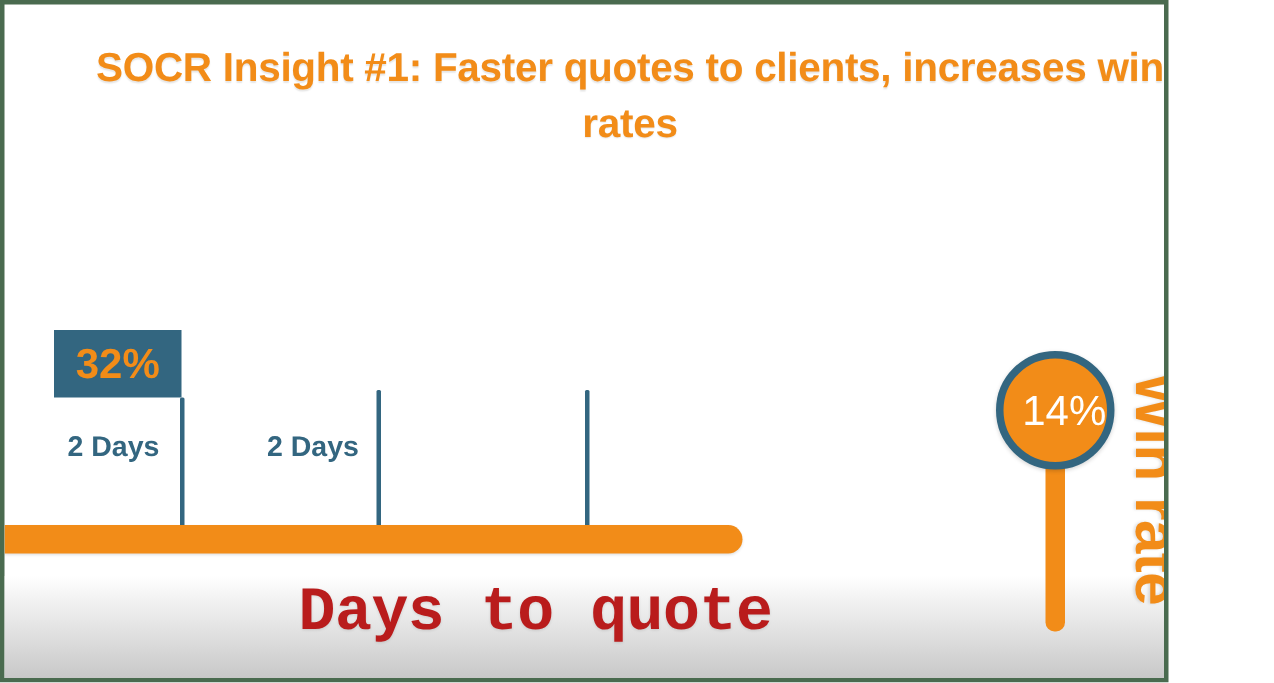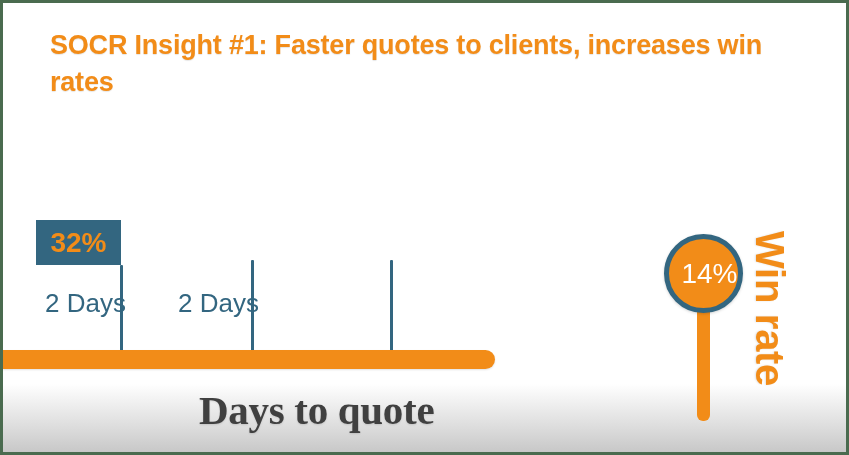--- a/index.html
+++ b/index.html
@@ -6,26 +6,27 @@
     margin: 0;
     padding: 0;
     background: #ffffff;
   }
   body {
     font-family: "Liberation Sans", sans-serif;
   }
 
   #slide {
     position: relative;
-    width: 849px;
+    width: 779px;
     height: 455px;
     box-sizing: border-box;
     border: 3px solid #4a6b4f;
     background: #ffffff;
     overflow: hidden;
+    text-align: center;
   }
 
   
   .floor-gradient {
     position: absolute;
     left: 0;
     right: 0;
     bottom: 0;
     height: 68px;
     background: linear-gradient(to bottom,
@@ -72,22 +73,22 @@
   }
   .tick-1 { left: 117px; top: 262px; height: 90px; }
   .tick-2 { left: 248px; top: 257px; height: 95px; }
   .tick-3 { left: 387px; top: 257px; height: 95px; }
 
   
   .day-label {
     position: absolute;
     color: #336680;
     font-family: "Liberation Sans Narrow", "Liberation Sans", sans-serif;
-    font-size: 26px;
-    font-weight: normal;
+    font-size: 19px;
+    font-weight: bold;
     white-space: nowrap;
   }
   .day-1 { left: 42px;  top: 285px; }
   .day-2 { left: 175px; top: 285px; }
   .day-3 { left: 300px; top: 285px; }
 
   
   .flag {
     position: absolute;
     left: 33px;
@@ -105,22 +106,22 @@
     font-size: 28px;
     font-weight: bold;
     line-height: 1;
   }
 
   
   .axis-caption {
     position: absolute;
     left: 196px;
     top: 383px;
-    color: #404040;
-    font-family: Liberation Serif, serif;
+    color: #b91c1c;
+    font-family: Liberation Mono, monospace;
     font-size: 41px;
     font-weight: bold;
     letter-spacing: -0.3px;
     text-shadow: 0 1px 2px rgba(0,0,0,0.12);
   }
 
   
   .pin-stem {
     position: absolute;
     left: 694px;

